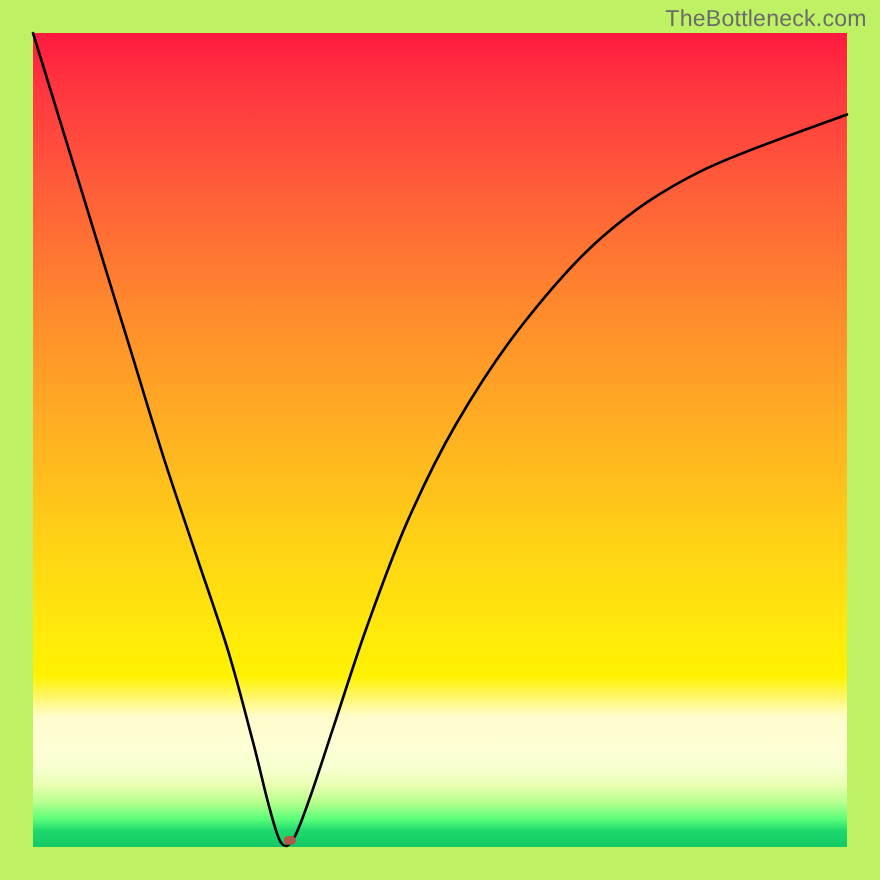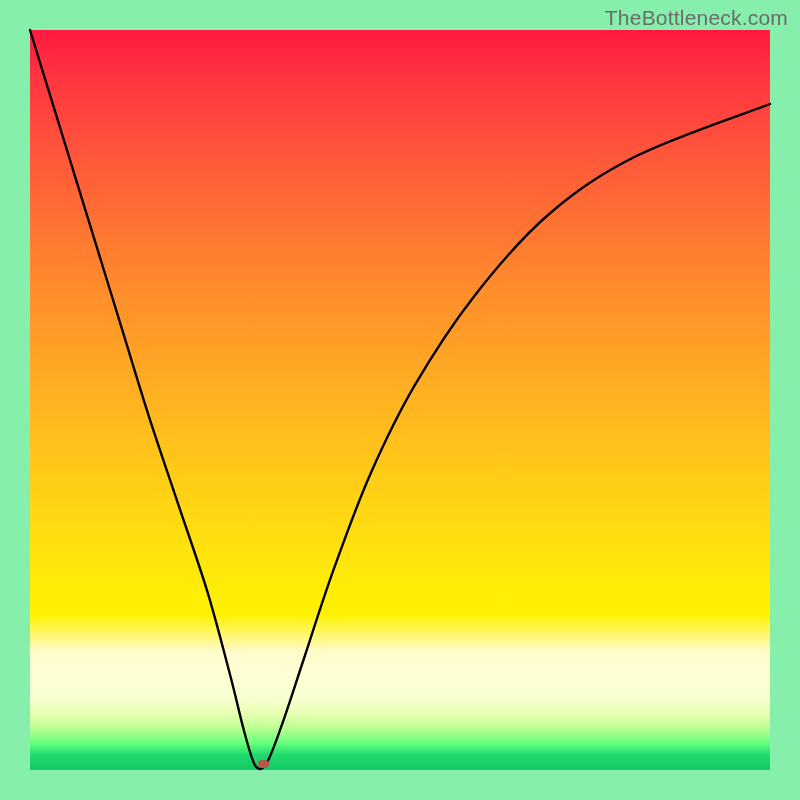--- a/index.html
+++ b/index.html
@@ -10,21 +10,21 @@
     background: #000;
     overflow: hidden;
     font-family: Arial, Helvetica, sans-serif;
   }
   .frame {
     position: absolute;
     left: 0;
     top: 0;
     width: 800px;
     height: 800px;
-    background: #86efac;
+    background: #bef264;
   }
   .plot {
     position: absolute;
     left: 30px;
     top: 30px;
     width: 740px;
     height: 740px;
     
     background: linear-gradient(
       to bottom,

